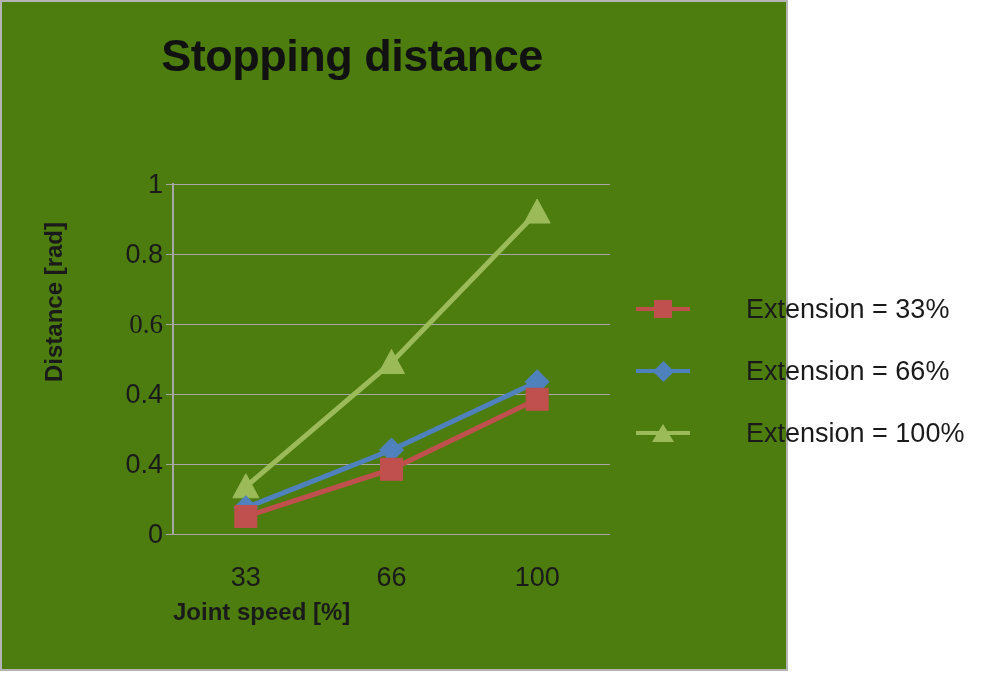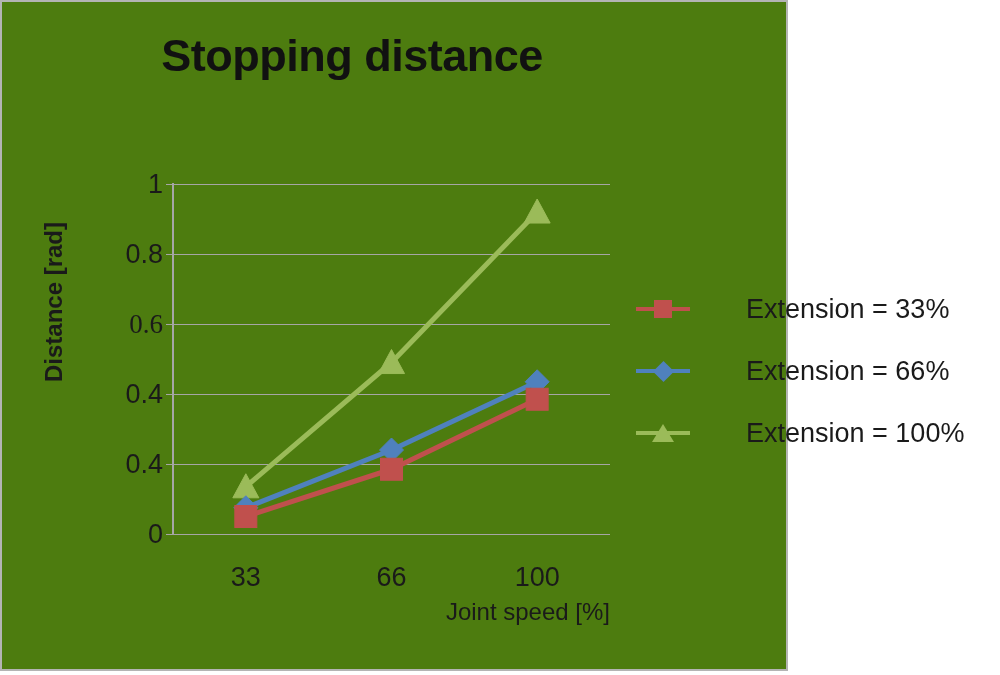--- a/index.html
+++ b/index.html
@@ -48,22 +48,22 @@
     transform: rotate(-90deg);
     font-weight: bold;
     font-size: 24px;
     color: #1a1a1a;
   }
   #x-axis-title {
     position: absolute;
     left: 171px;
     top: 596px;
     width: 437px;
-    text-align: right;
-    font-weight: normal;
+    text-align: left;
+    font-weight: bold;
     font-size: 24px;
     color: #1a1a1a;
   }
 
   
   #plot-area {
     position: absolute;
     left: 171px;
     top: 182px;
     width: 437px;

